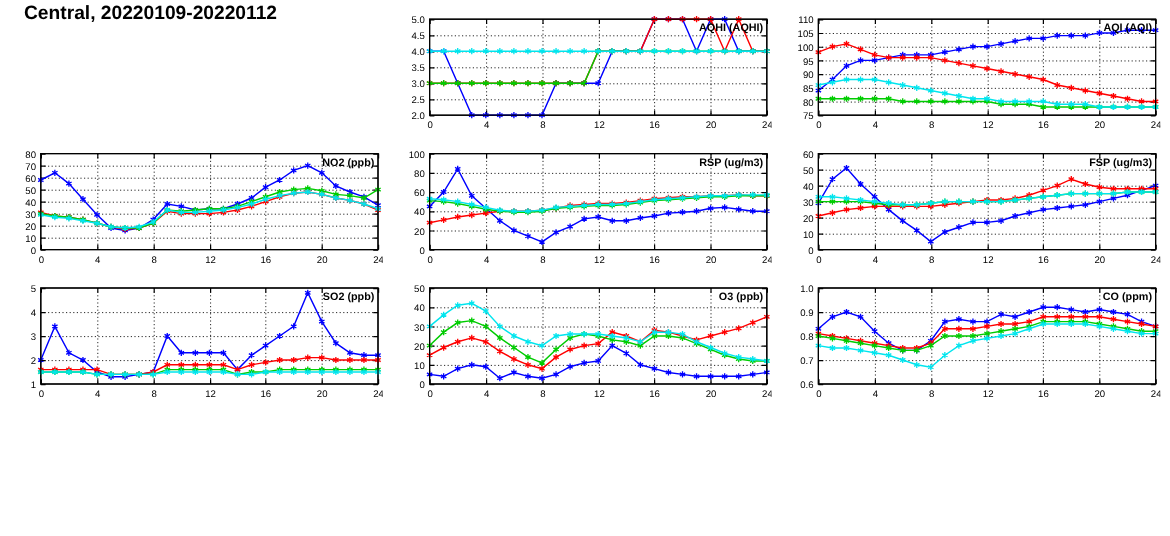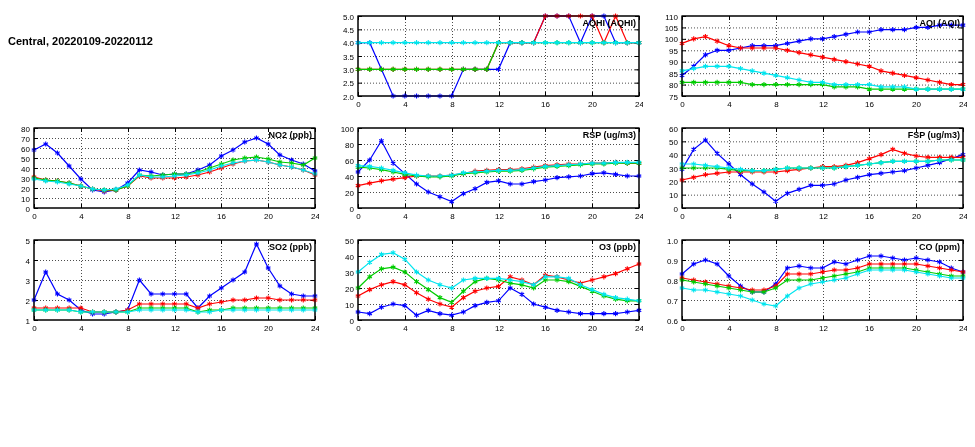--- a/index.html
+++ b/index.html
@@ -1,17 +1,17 @@
 <!DOCTYPE html>
 <html><head>
 <meta charset="utf-8">
 <style>
   html,body{margin:0;padding:0;background:#ffffff;}
   body{width:975px;height:447px;font-family:"Liberation Sans",sans-serif;position:relative;overflow:hidden;}
-  #title{position:absolute;left:8px;top:3px;font-size:11px;font-weight:bold;color:#000;letter-spacing:0px;margin-top:32px;}
+  #title{position:absolute;left:20px;top:3px;font-size:16px;font-weight:bold;color:#000;letter-spacing:0px;}
   .panel{position:absolute;}
   .panel svg{display:block;}
   .plabel{font-family:"Liberation Sans",sans-serif;font-size:9px;font-weight:bold;fill:#000;}
   .tick{font-family:"Liberation Sans",sans-serif;font-size:8px;fill:#000;}
 </style>
 </head>
 <body>
 
 <div id="title">Central, 20220109-20220112</div>
 

